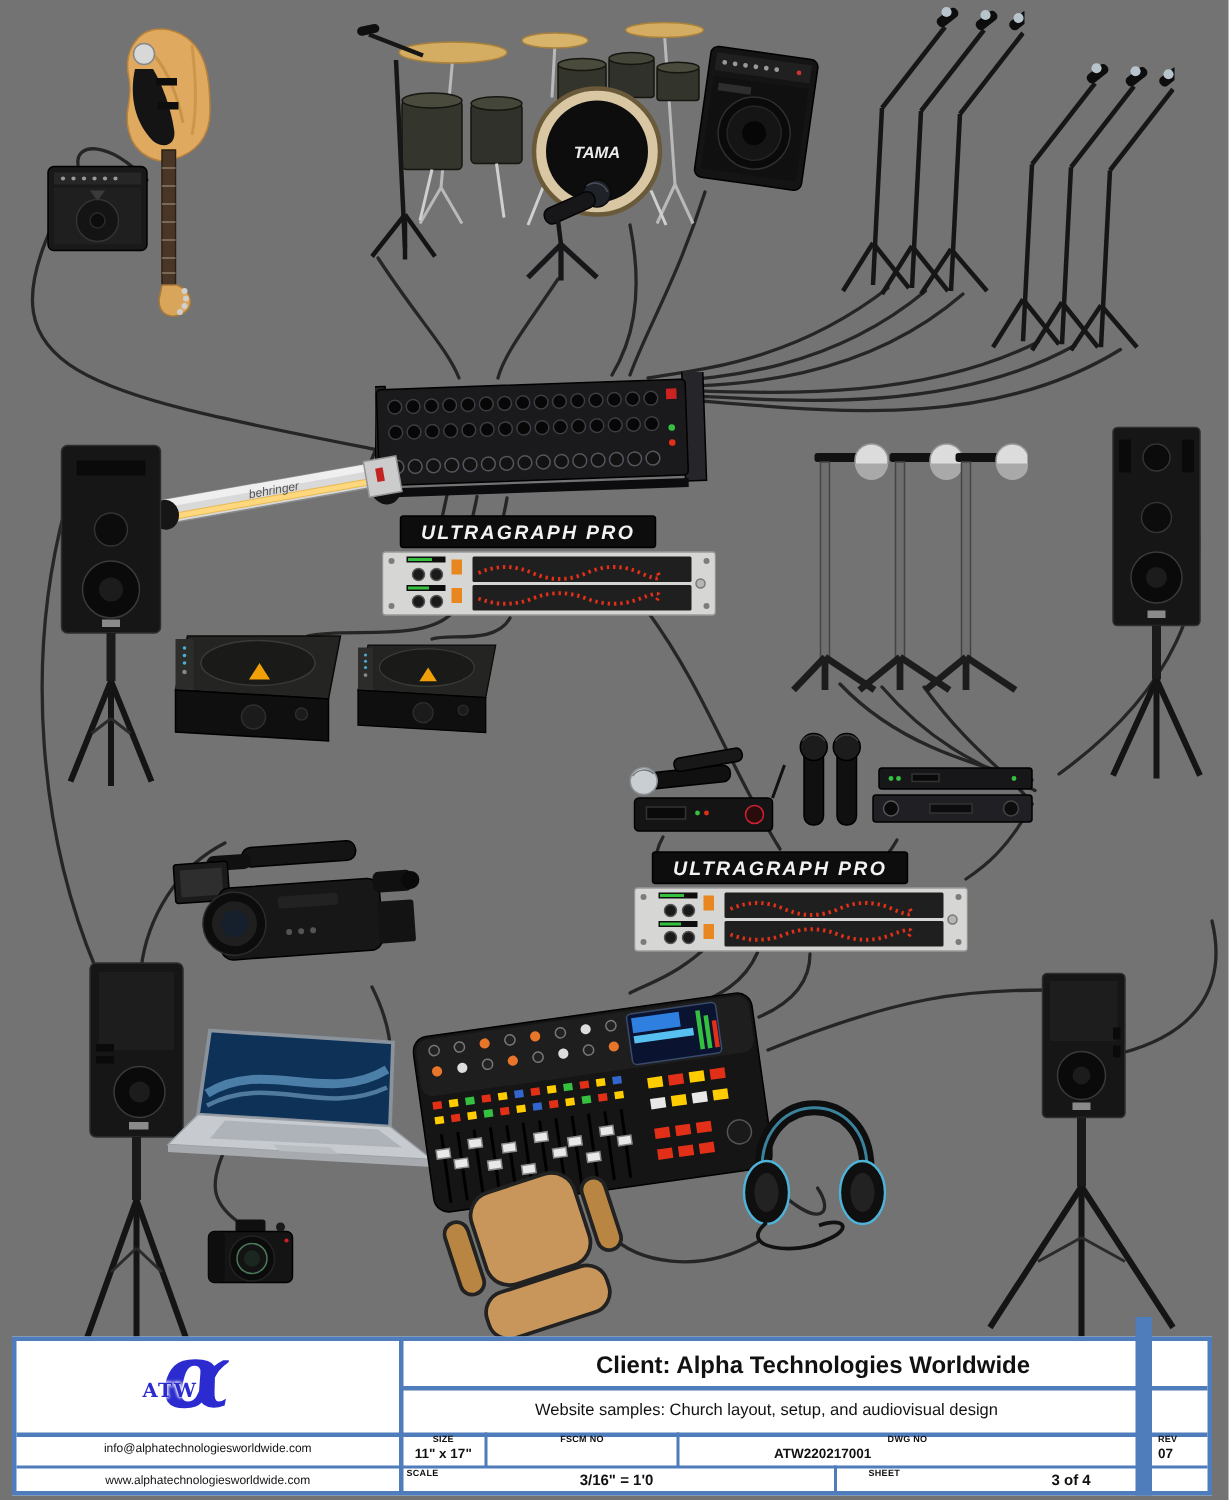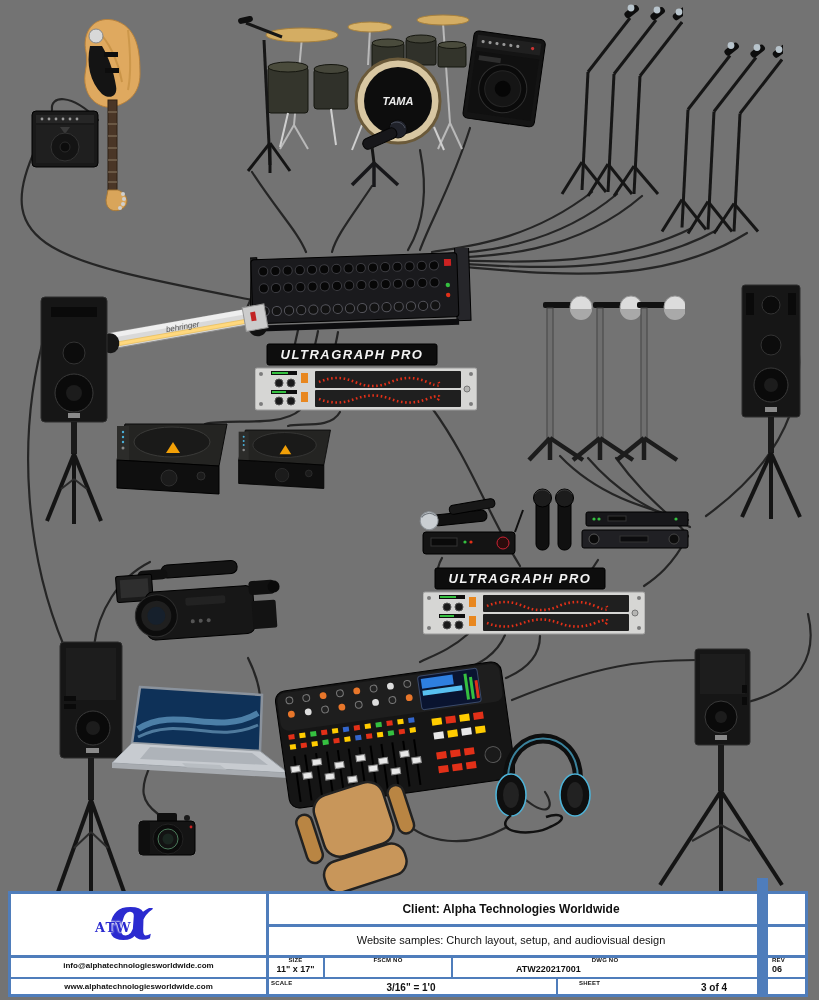--- a/index.html
+++ b/index.html
@@ -8,23 +8,23 @@
   .item{position:absolute;z-index:2;}
   .item svg{display:block;}
   #cable-layer{position:absolute;left:0;top:0;z-index:1;}
   
   #titleblock{position:absolute;left:8px;top:891px;width:800px;height:106px;
               border:3px solid #4f7dbb;box-sizing:border-box;z-index:5;background:#fff;}
   .tbline{position:absolute;background:#4f7dbb;}
   .tbcell{position:absolute;color:#111;}
   .tb-label{font-size:6px;font-weight:bold;letter-spacing:.2px;}
   .tb-value{font-size:9px;font-weight:bold;}
-  .tb-big{font-size:12px;font-weight:bold;}
+  .tb-big{font-size:16px;font-weight:bold;padding-left:31px;}
   .tb-mid{font-size:11px;font-weight:normal;}
-  .tb-small{font-size:8px;font-weight:bold;}
+  .tb-small{font-size:8px;font-weight:normal;}
   .center{text-align:center;}
   #logo-alpha{position:absolute;left:0;top:-8px;width:120px;font-family:"DejaVu Serif", serif;
               font-style:italic;font-weight:bold;font-size:60px;color:#2b2bd0;text-align:center;line-height:64px;}
   #logo-atw{position:absolute;left:24px;top:26px;font-family:"DejaVu Serif", serif;font-weight:bold;
             font-size:13px;color:#2b2bd0;letter-spacing:1px;
             text-shadow:0 0 2px #fff,0 0 2px #fff,0 0 3px #fff;}
   #rev-bar{position:absolute;left:746px;top:-16px;width:11px;height:119px;background:#4f7dbb;z-index:6;}
 </style>
 </head>
 <body>
@@ -776,21 +776,21 @@
     <div class="tbcell tb-label center" style="left:257px;top:63px;width:55px">SIZE</div>
     <div class="tbcell tb-value center" style="left:257px;top:70px;width:55px">11" x 17"</div>
 
     <div class="tbcell tb-label center" style="left:314px;top:63px;width:126px">FSCM NO</div>
     <div class="tbcell tb-value center" style="left:314px;top:70px;width:126px"></div>
 
     <div class="tbcell tb-label center" style="left:442px;top:63px;width:304px">DWG NO</div>
     <div class="tbcell tb-value" style="left:505px;top:70px;width:200px">ATW220217001</div>
 
     <div class="tbcell tb-label" style="left:761px;top:63px;width:34px">REV</div>
-    <div class="tbcell tb-value" style="left:761px;top:70px;width:34px">06</div>
+    <div class="tbcell tb-value" style="left:761px;top:70px;width:34px">07</div>
 
     <div class="tbcell tb-label" style="left:260px;top:86px;width:60px">SCALE</div>
     <div class="tbcell tb-value center" style="left:255px;top:88px;width:290px;font-size:10px">3/16" = 1'0</div>
 
     <div class="tbcell tb-label" style="left:568px;top:86px;width:60px">SHEET</div>
     <div class="tbcell tb-value" style="left:690px;top:88px;width:60px;font-size:10px">3 of 4</div>
   </div>
 
 </div>
 

